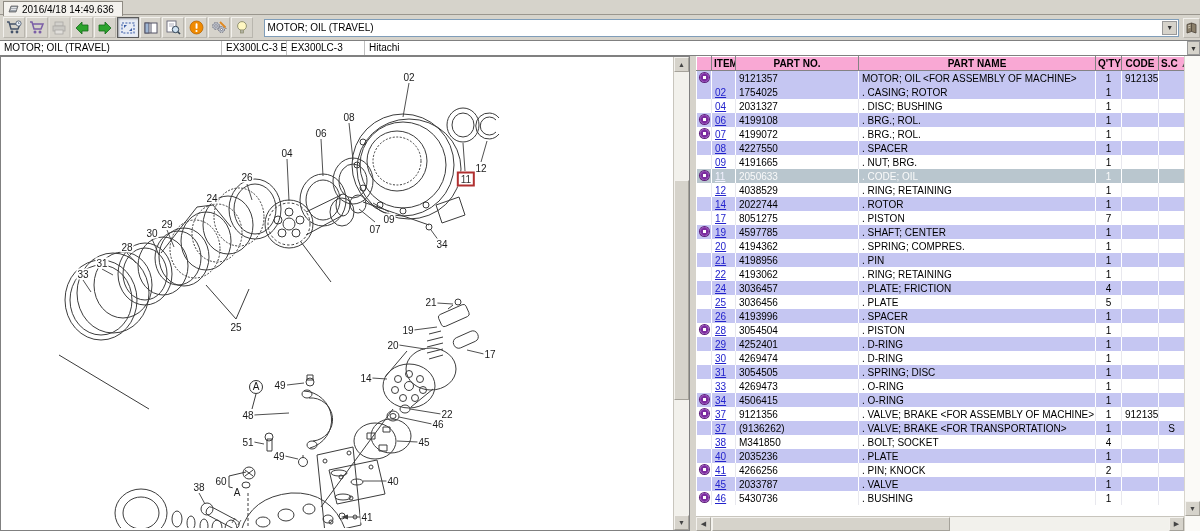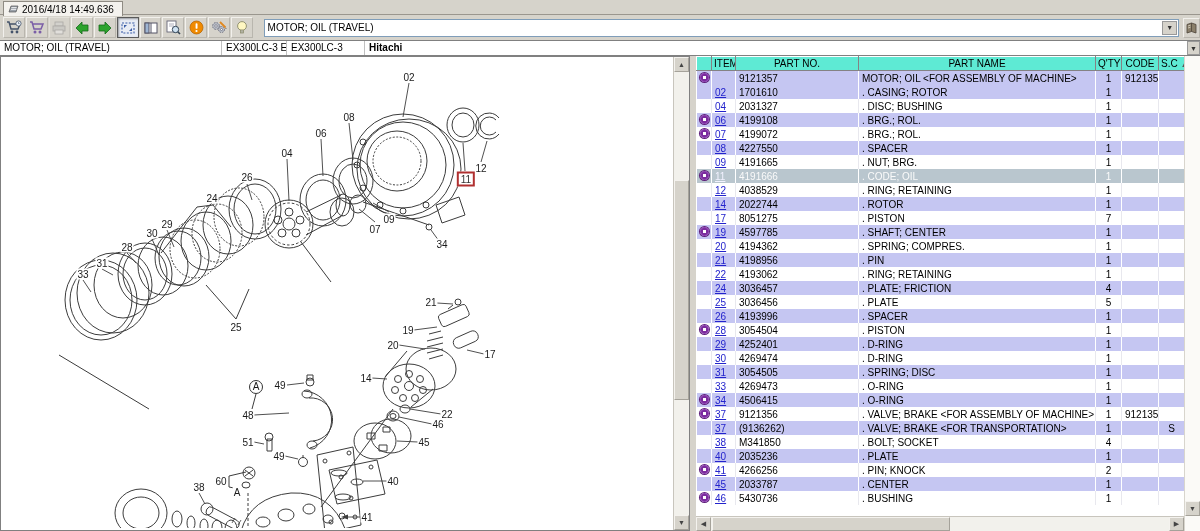--- a/index.html
+++ b/index.html
@@ -28,21 +28,21 @@
     font-size:7px; color:#333; }
   .bookbtn { width:17px; height:20px; margin-left:3px; background:#d6d3cb;
     border:1px solid #b9b6ae; border-top-color:#f2f0ec; border-left-color:#f2f0ec;
     display:flex; align-items:center; justify-content:center; }
   
   .filterrow { height:16px; background:#fff; border-top:1px solid #808080;
     border-bottom:1px solid #808080; display:flex; font-size:10px; }
   .fcell { border-right:1px solid #c0c0c0; padding:1px 0 0 4px; white-space:nowrap;
     overflow:hidden; }
   .fcell.c0{ width:222px; } .fcell.c1{ width:65px; } .fcell.c2{ width:78px; }
-  .fcell.c3{ flex:1; border-right:none;font-weight:bold; }
+  .fcell.c3{ flex:1; border-right:none; }
   .fdrop { width:13px; height:14px; margin:0; background:#d6d3cb; border:1px solid #999;
     display:flex; align-items:center; justify-content:center; font-size:7px; color:#333; }
   
   .main { height:475px; display:flex; }
   .diagram-pane { width:690px; border:1px solid #808080; background:#fff; display:flex; }
   .dg-area { position:relative; width:672px; height:471px; overflow:hidden; background:#fff; }
   .dg-label { position:absolute; transform:translate(-50%,-50%); font-size:10px;
     color:#1a1a1a; background:#fff; padding:0 1px; line-height:11px; }
   .dg-label.boxed { border:2px solid #b03030; color:#333; padding:0 2px; }
   .dg-label.circled { border:1px solid #333; border-radius:50%; width:14px; height:14px;
@@ -50,21 +50,21 @@
   .vscroll { width:16px; background:#f2f1ec; position:relative; border-left:1px solid #c8c5bd; }
   .sbtn { position:absolute; left:0; width:15px; height:15px; background:#d6d3cb;
     border:1px solid #a5a29a; border-top-color:#f4f2ee; border-left-color:#f4f2ee;
     font-size:7px; color:#444; display:flex; align-items:center; justify-content:center; }
   .sthumb { position:absolute; left:0; width:15px; background:#d6d3cb;
     border:1px solid #a5a29a; border-top-color:#f4f2ee; border-left-color:#f4f2ee; }
   .gap { width:6px; background:#d6d3cb; }
   
   .table-wrap { width:488px; display:flex; flex-direction:column; background:#fff; }
   table.pt { border-collapse:collapse; table-layout:fixed; width:488px; font-size:10px; }
-  .pt th { height:14px; background:#5eead4; font-weight:normal; font-size:10px;
+  .pt th { height:14px; background:#f9a8d4; font-weight:bold; font-size:10px;
     border-top:1px solid #fff; border-left:1px solid #fff;
     border-right:1px solid #848284; border-bottom:1px solid #848284;
     padding:0 2px; white-space:nowrap; overflow:hidden; }
   .pt td { height:14px; padding:0 3px; white-space:nowrap; overflow:hidden;
     border-right:1px solid rgba(130,130,160,.18); line-height:13px; }
   .pt tr.lav td { background:#c5c6f2; border-right-color:rgba(255,255,255,.6); }
   .pt tr.sel td { background:#b9c6ce; color:#fafafa; border-right-color:rgba(255,255,255,.5); }
   .pt td.c-qty { text-align:center; }
   .pt td.c-sc { text-align:center; }
   .item-link { color:#2323cc; text-decoration:underline; cursor:pointer; }
@@ -457,21 +457,21 @@
               <td class="c-item"></td>
               <td class="c-pn">9121357</td>
               <td class="c-name">MOTOR; OIL &lt;FOR ASSEMBLY OF MACHINE&gt;</td>
               <td class="c-qty">1</td>
               <td class="c-code">9121357A</td>
               <td class="c-sc"></td>
             </tr>
             <tr class="lav">
               <td class="c-gear"></td>
               <td class="c-item"><span class="item-link">02</span></td>
-              <td class="c-pn">1701610</td>
+              <td class="c-pn">1754025</td>
               <td class="c-name">. CASING; ROTOR</td>
               <td class="c-qty">1</td>
               <td class="c-code"></td>
               <td class="c-sc"></td>
             </tr>
             <tr class="">
               <td class="c-gear"></td>
               <td class="c-item"><span class="item-link">04</span></td>
               <td class="c-pn">2031327</td>
               <td class="c-name">. DISC; BUSHING</td>
@@ -511,21 +511,21 @@
               <td class="c-item"><span class="item-link">09</span></td>
               <td class="c-pn">4191665</td>
               <td class="c-name">. NUT; BRG.</td>
               <td class="c-qty">1</td>
               <td class="c-code"></td>
               <td class="c-sc"></td>
             </tr>
             <tr class="sel">
               <td class="c-gear"><span class="g-ic"></span></td>
               <td class="c-item"><span class="item-link">11</span></td>
-              <td class="c-pn">4191666</td>
+              <td class="c-pn">2050633</td>
               <td class="c-name">. CODE; OIL</td>
               <td class="c-qty">1</td>
               <td class="c-code"></td>
               <td class="c-sc"></td>
             </tr>
             <tr class="">
               <td class="c-gear"></td>
               <td class="c-item"><span class="item-link">12</span></td>
               <td class="c-pn">4038529</td>
               <td class="c-name">. RING; RETAINING</td>
@@ -710,21 +710,21 @@
               <td class="c-pn">4266256</td>
               <td class="c-name">. PIN; KNOCK</td>
               <td class="c-qty">2</td>
               <td class="c-code"></td>
               <td class="c-sc"></td>
             </tr>
             <tr class="lav">
               <td class="c-gear"></td>
               <td class="c-item"><span class="item-link">45</span></td>
               <td class="c-pn">2033787</td>
-              <td class="c-name">. CENTER</td>
+              <td class="c-name">. VALVE</td>
               <td class="c-qty">1</td>
               <td class="c-code"></td>
               <td class="c-sc"></td>
             </tr>
             <tr class="">
               <td class="c-gear"><span class="g-ic"></span></td>
               <td class="c-item"><span class="item-link">46</span></td>
               <td class="c-pn">5430736</td>
               <td class="c-name">. BUSHING</td>
               <td class="c-qty">1</td>

